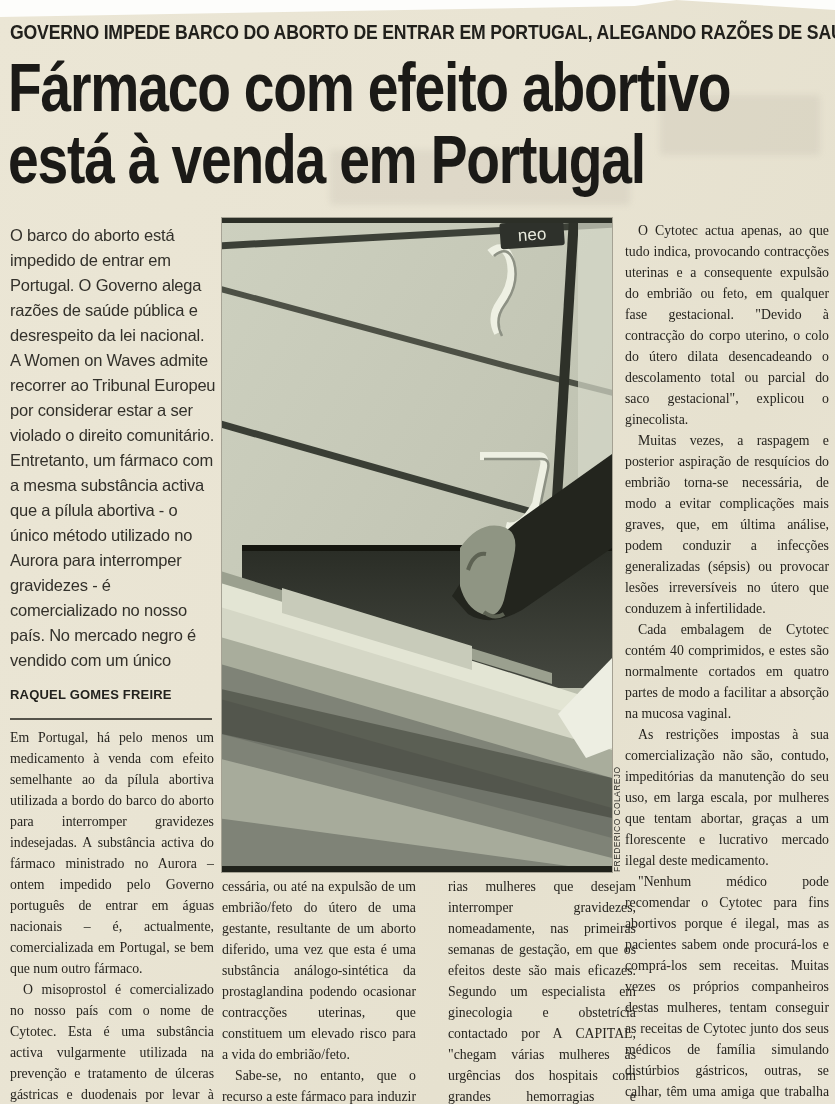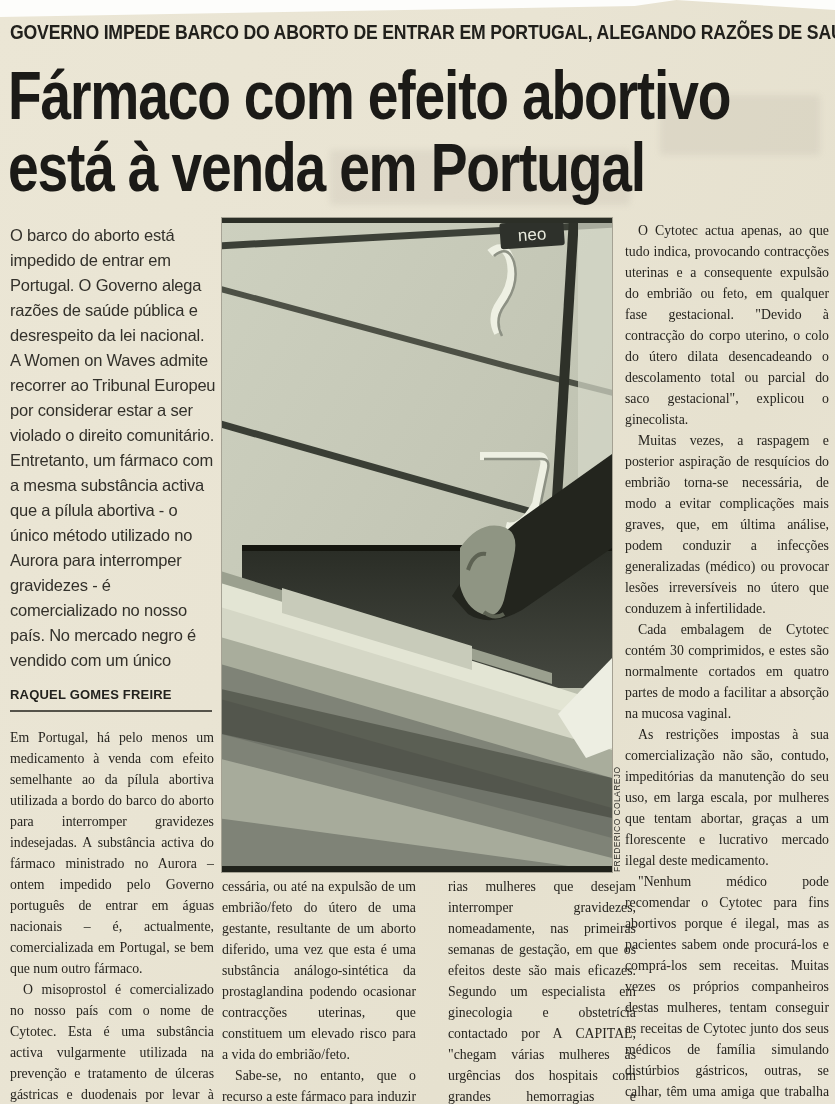--- a/index.html
+++ b/index.html
@@ -6,29 +6,29 @@
   .stage{position:relative;width:835px;height:1104px;overflow:hidden;background:#fdfdfb;
          font-family:"Liberation Sans",sans-serif;}
   .paper{position:absolute;inset:0;
          background:linear-gradient(115deg,#ebe6d5 0%,#e9e4d3 40%,#e6e1cf 70%,#eae5d6 100%);
          clip-path:polygon(0 17px,76% 6px,81% 0,100% 10px,100% 100%,0 100%);}
   .ghost{position:absolute;background:rgba(125,122,112,.10);filter:blur(3px);border-radius:4px;}
 
   .kicker{position:absolute;left:10px;top:20px;width:820px;
           font-size:20.5px;font-weight:700;color:#21201c;letter-spacing:-.2px;
           transform:scaleX(.86);transform-origin:left top;white-space:nowrap;}
-  .headline{position:absolute;left:8px;top:60px;width:824px;color:#1b1a17;}
+  .headline{position:absolute;left:8px;top:52px;width:824px;color:#1b1a17;}
   .headline .hl{font-weight:700;font-size:69px;line-height:72px;letter-spacing:-1.5px;
           transform:scaleX(.80);transform-origin:left top;white-space:nowrap;}
 
   .lead{position:absolute;left:10px;top:223px;width:206px;height:450px;overflow:hidden;
         font-size:16.5px;line-height:25px;color:#33312b;letter-spacing:-.2px;}
   .byline{position:absolute;left:10px;top:687px;width:202px;
           font-size:13px;font-weight:700;color:#23221e;letter-spacing:.2px;
-          border-bottom:2px solid #55534a;padding-bottom:8px;transform-origin:left top;}
+          border-bottom:2px solid #55534a;padding-bottom:16px;transform-origin:left top;}
 
   .bodycol{position:absolute;overflow:hidden;font-family:"Liberation Serif",serif;
            font-size:13.8px;line-height:21px;color:#26241f;text-align:justify;}
   .bodycol p{margin:0;text-indent:13px;}
   .bodycol p.first{text-indent:0;}
   .col1{left:10px;top:727px;width:204px;height:377px;}
   .col2{left:222px;top:876px;width:194px;height:228px;}
   .col3{left:424px;top:876px;width:188px;height:228px;margin-left:24px;}
   .col4{left:625px;top:220px;width:204px;height:884px;}
 
@@ -128,18 +128,18 @@
     <p class="first">cessária, ou até na expulsão de um embrião/feto do útero de uma gestante, resultante de um aborto diferido, uma vez que esta é uma substância análogo-sintética da prostaglandina podendo ocasionar contracções uterinas, que constituem um elevado risco para a vida do embrião/feto.</p>
     <p>Sabe-se, no entanto, que o recurso a este fármaco para induzir ao aborto, tem tido uma enorme procura por parte de vá-</p>
   </div>
 
   <div class="bodycol col3">
     <p class="first">rias mulheres que desejam interromper gravidezes, nomeadamente, nas primeiras semanas de gestação, em que os efeitos deste são mais eficazes. Segundo um especialista em ginecologia e obstetrícia contactado por A CAPITAL, "chegam várias mulheres às urgências dos hospitais com grandes hemorragias e sangramentos, resultantes da utilização indevida do Cytotec enquanto método abortivo."</p>
   </div>
 
   <div class="bodycol col4">
     <p>O Cytotec actua apenas, ao que tudo indica, provocando contracções uterinas e a consequente expulsão do embrião ou feto, em qualquer fase gestacional. "Devido à contracção do corpo uterino, o colo do útero dilata desencadeando o descolamento total ou parcial do saco gestacional", explicou o ginecolista.</p>
-    <p>Muitas vezes, a raspagem e posterior aspiração de resquícios do embrião torna-se necessária, de modo a evitar complicações mais graves, que, em última análise, podem conduzir a infecções generalizadas (médico) ou provocar lesões irreversíveis no útero que conduzem à infertilidade.</p>
-    <p>Cada embalagem de Cytotec contém 30 comprimidos, e estes são normalmente cortados em quatro partes de modo a facilitar a absorção na mucosa vaginal.</p>
+    <p>Muitas vezes, a raspagem e posterior aspiração de resquícios do embrião torna-se necessária, de modo a evitar complicações mais graves, que, em última análise, podem conduzir a infecções generalizadas (sépsis) ou provocar lesões irreversíveis no útero que conduzem à infertilidade.</p>
+    <p>Cada embalagem de Cytotec contém 40 comprimidos, e estes são normalmente cortados em quatro partes de modo a facilitar a absorção na mucosa vaginal.</p>
     <p>As restrições impostas à sua comercialização não são, contudo, impeditórias da manutenção do seu uso, em larga escala, por mulheres que tentam abortar, graças a um florescente e lucrativo mercado ilegal deste medicamento.</p>
     <p>"Nenhum médico pode recomendar o Cytotec para fins abortivos porque é ilegal, mas as pacientes sabem onde procurá-los e comprá-los sem receitas. Muitas vezes os próprios companheiros destas mulheres, tentam conseguir as receitas de Cytotec junto dos seus médicos de família simulando distúrbios gástricos, outras, se calhar, têm uma amiga que trabalha numa farmácia... enfim, muitas procuram-nos apenas para saber como utilizá-lo correctamente e informarem-se dos riscos. Mas os casos de mulheres que dão entrada nos hospitais devido a uma incorrecta utilização deste fármaco continuam a verificar-se. Muitas delas com infecções tremendas, que passam vários dias sem se deslocarem ao hospital por receio de denúncia."</p>
   </div>
 </div>
 
 </body></html>

